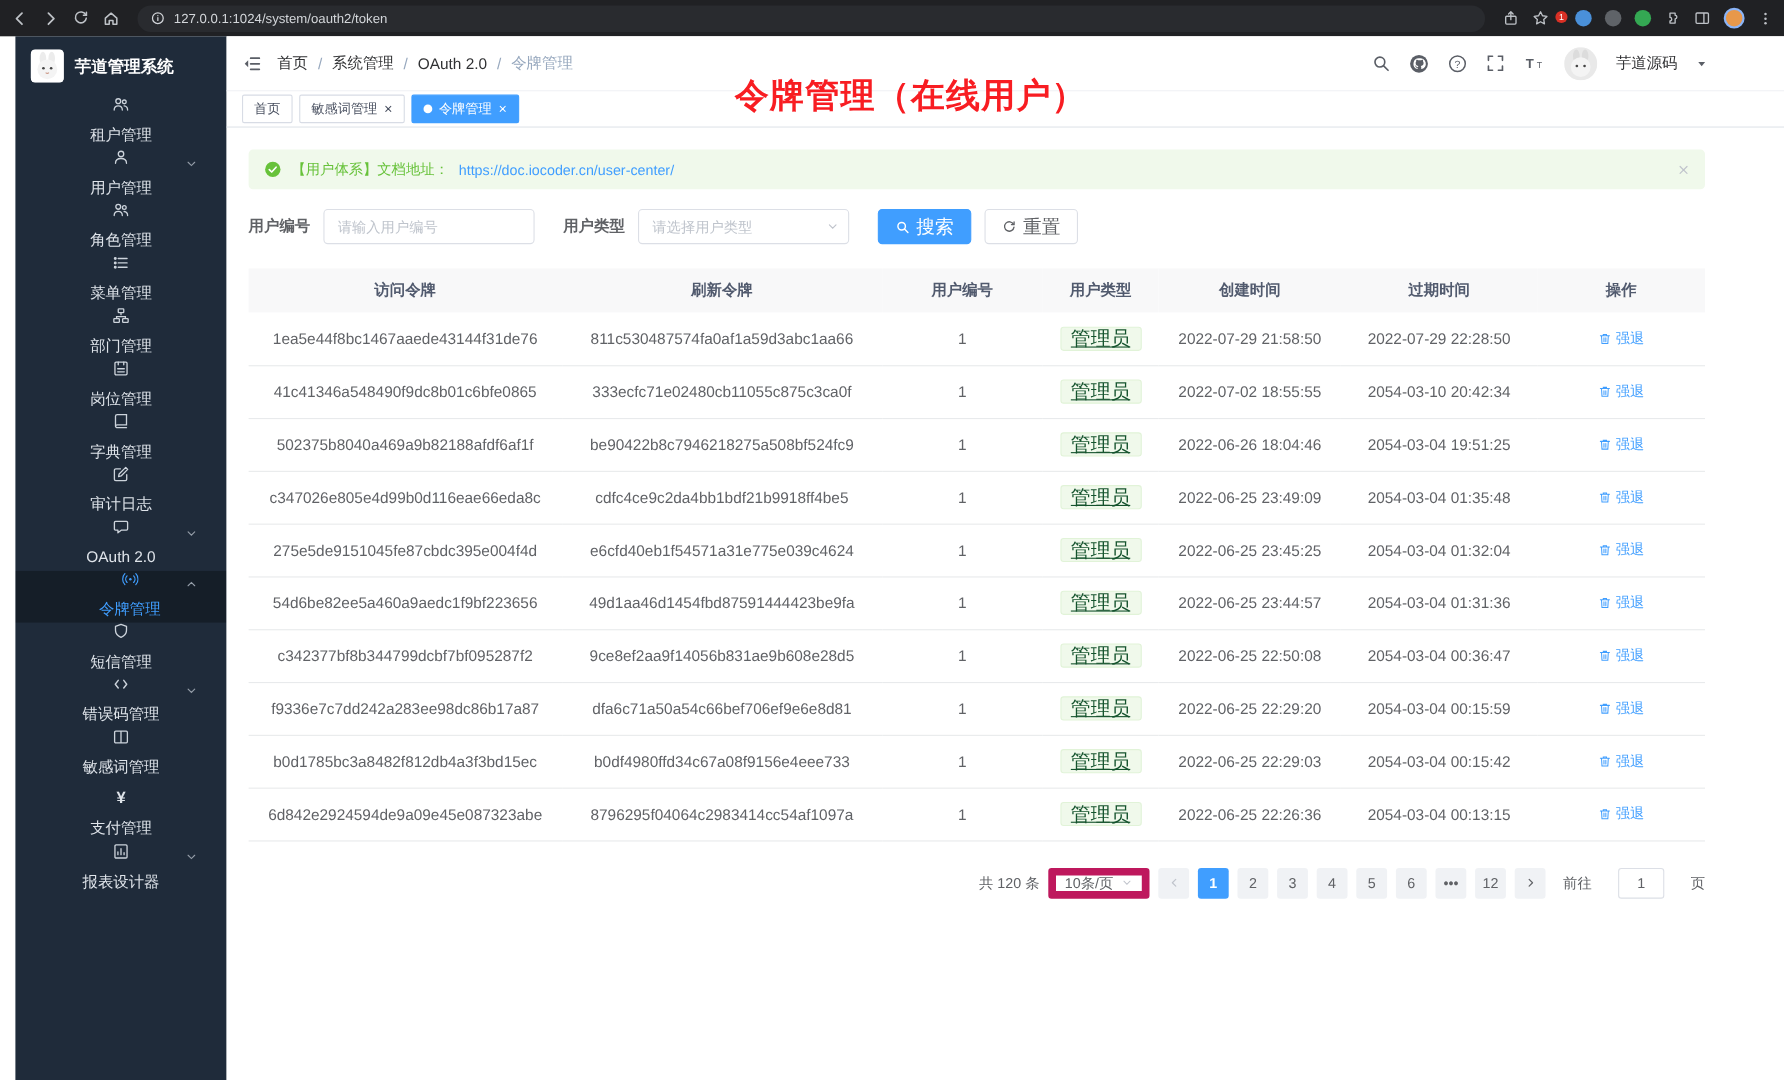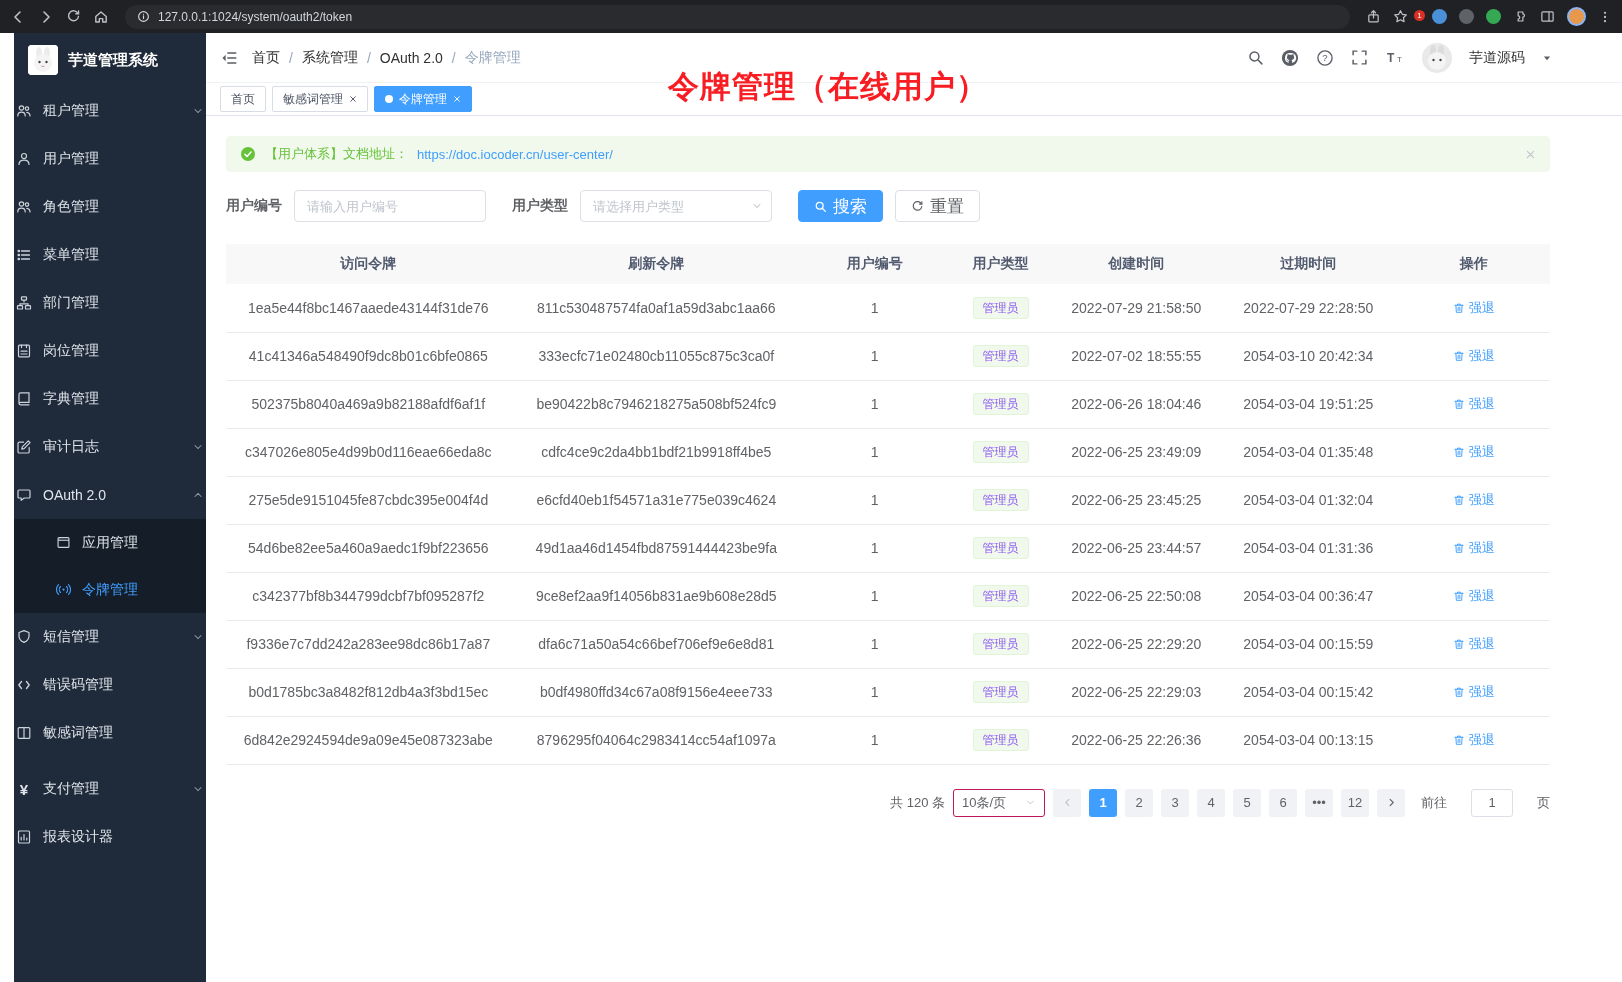--- a/index.html
+++ b/index.html
@@ -19,21 +19,21 @@
   .badge { position:absolute; bottom:-4px; right:-5px; background:#d93025; color:#fff; font-size:8px; min-width:11px; height:11px; border-radius:6px; display:flex; align-items:center; justify-content:center; padding:0 2px; }
   .profile { width:19px; height:19px; border-radius:50%; background:#e8984a; border:2px solid #8ab4f8; }
 
   
   .app { display:flex; height:949px;margin-left:14px; }
   .sidebar { width:192px; background:#1f2b3a; flex-shrink:0; color:#dfe4ea; display:flex; flex-direction:column; overflow:hidden; }
   .logo { height:54px; display:flex; align-items:center; gap:10px; padding:0 14px; flex-shrink:0; }
   .logo-img { width:30px; height:30px; border-radius:4px; background:#fff; overflow:hidden; flex-shrink:0; }
   .logo-title { font-size:15px; font-weight:bold; color:#fff; white-space:nowrap; }
   .s-nav { flex:1; overflow:hidden; }
-  .s-item { height:48px; display:flex; align-items:center; gap:11px; padding:0 2px; font-size:14px; cursor:pointer; white-space:nowrap; }
+  .s-item { height:48px; display:flex; align-items:center; gap:11px; padding:0 26px; font-size:14px; cursor:pointer; white-space:nowrap;flex-direction:column; }
   .s-item .ic { color:#ccd3db; }
   .s-item .chev { margin-left:auto; color:#939ca7; }
   .s-sub { background:rgba(0,0,0,.30); }
   .s-sub .s-item { padding-left:42px; height:47px; }
   .s-item.active { color:#409eff; }
   .s-item.active .ic { color:#409eff; }
   .s-gap { height:8px; }
   .glyph { font-size:15px; font-weight:bold; line-height:1; width:16px; text-align:center; }
 
   .main { flex:1; min-width:0; display:flex; flex-direction:column; background:#fff;justify-content:space-between; }
@@ -69,25 +69,25 @@
   .fld input::placeholder { color:#bfc4cc; }
   .fld.sel input { padding-right:28px; }
   .fld .caret { position:absolute; right:9px; top:10px; color:#c0c4cc; }
   .btn { height:32px; border-radius:4px; display:inline-flex; align-items:center; gap:6px; padding:0 15px; font-size:17px; cursor:pointer; font-family:inherit; }
   .btn-primary { background:#409eff; border:1px solid #409eff; color:#fff; margin-right:12px; }
   .btn-plain { background:#fff; border:1px solid #dcdfe6; color:#606266; }
 
   table { width:100%; border-collapse:collapse; table-layout:fixed; margin-top:22px; font-size:14px; }
   th { background:#f8f8f9; color:#515a6e; font-weight:bold; height:40px; text-align:center; }
   td { height:48px; text-align:center; color:#606266; border-bottom:1px solid #e8eaec; overflow:hidden; white-space:nowrap; }
-  .tag-success { display:inline-block; background:#f0f9eb; border:1px solid #e1f3d8; color:#8b5cf6; font-size:12px; padding:2px 9px; border-radius:3px; line-height:16px; }
+  .tag-success { display:inline-block; background:#f0f9eb; border:1px solid #e1f3d8; color:#14532d; font-size:18px; padding:2px 9px; border-radius:3px; line-height:16px;text-decoration:underline; }
   .op { color:#409eff; font-size:13px; display:inline-flex; align-items:center; gap:4px; cursor:pointer; text-decoration:none; }
 
   .pager { display:flex; align-items:center; justify-content:flex-end; gap:8px; margin-top:24px; font-size:13px; color:#606266; }
-  .pg-size { width:92px; height:28px; border:1px solid #be185d; border-radius:3px; display:flex; align-items:center; justify-content:space-between; padding:0 8px; background:#fff; cursor:pointer; }
+  .pg-size { width:92px; height:28px; border:7px solid #be185d; border-radius:3px; display:flex; align-items:center; justify-content:space-between; padding:0 8px; background:#fff; cursor:pointer; }
   .pg-size .ic { color:#c0c4cc; }
   .pgbtn { min-width:28px; height:28px; border:none; border-radius:3px; background:#f0f2f5; color:#606266; font-size:13px; display:inline-flex; align-items:center; justify-content:center; padding:0 5px; cursor:pointer; font-family:inherit; }
   .pgbtn.active { background:#409eff; color:#fff; font-weight:bold; }
   .pg-prev { color:#c0c4cc; }
   .pg-goto { margin-left:8px; display:flex; align-items:center; gap:24px; }
   .pg-input { width:42px; height:28px; border:1px solid #dcdfe6; border-radius:3px; text-align:center; font-size:13px; color:#606266; outline:none; font-family:inherit; }
 
   .annotation { position:absolute; left:668px; top:66px; font-size:31px; font-weight:bold; color:#f81d22; letter-spacing:1px; z-index:40; pointer-events:none; }
 </style>
 </head>
@@ -274,30 +274,20 @@
             </svg>
           </span>
         <span>OAuth 2.0</span>
         <span class="ic chev">
             <svg width="12" height="12" viewBox="0 0 16 16" fill="none" stroke="currentColor" stroke-width="1.4" stroke-linecap="round">
               <path d="M4 10l4-4 4 4"></path>
             </svg>
           </span>
       </div>
       <div class="s-sub">
-        <div class="s-item">
-          <span class="ic">
-              <svg width="15" height="15" viewBox="0 0 16 16" fill="none" stroke="currentColor" stroke-width="1.2">
-                <rect x="2.2" y="2.8" width="11.6" height="10.4" rx="1"></rect>
-                <path d="M2.2 5.6h11.6"></path>
-                <circle cx="4.1" cy="4.2" r=".5" fill="currentColor" stroke="none"></circle>
-              </svg>
-            </span>
-          <span>应用管理</span>
-        </div>
         <div class="s-item active">
           <span class="ic">
               <svg width="15" height="15" viewBox="0 0 16 16" fill="none" stroke="currentColor" stroke-width="1.2" stroke-linecap="round">
                 <circle cx="8" cy="8" r="1.2" fill="currentColor" stroke="none"></circle>
                 <path d="M4.8 4.8a4.6 4.6 0 0 0 0 6.4M11.2 4.8a4.6 4.6 0 0 1 0 6.4M2.7 2.7a7.5 7.5 0 0 0 0 10.6M13.3 2.7a7.5 7.5 0 0 1 0 10.6"></path>
               </svg>
             </span>
           <span>令牌管理</span>
         </div>
       </div>

